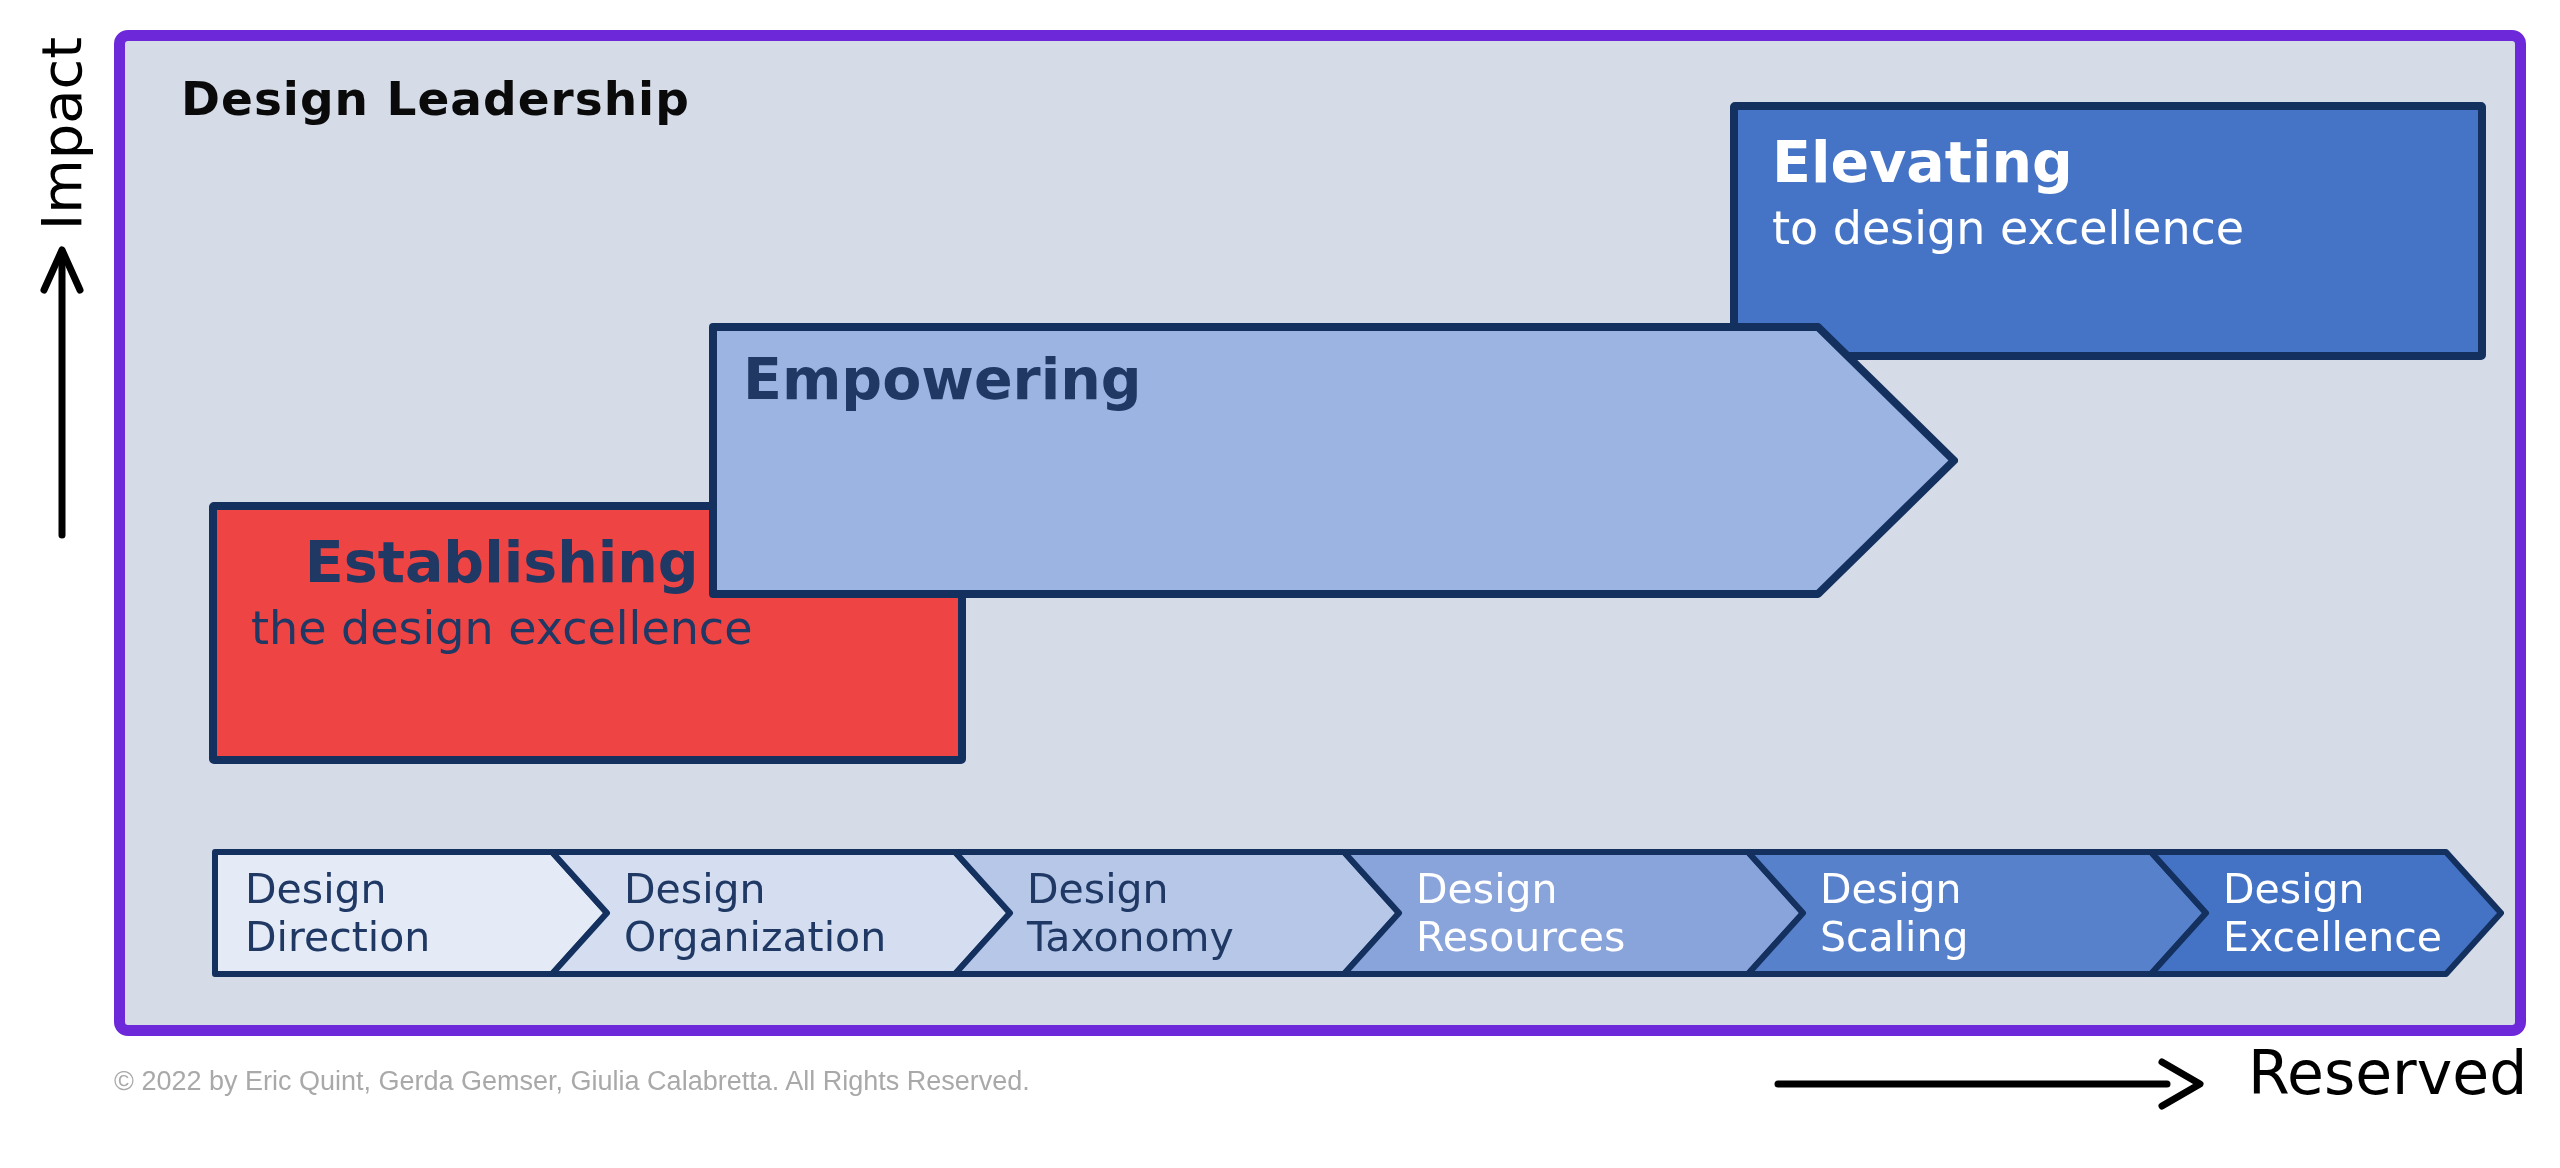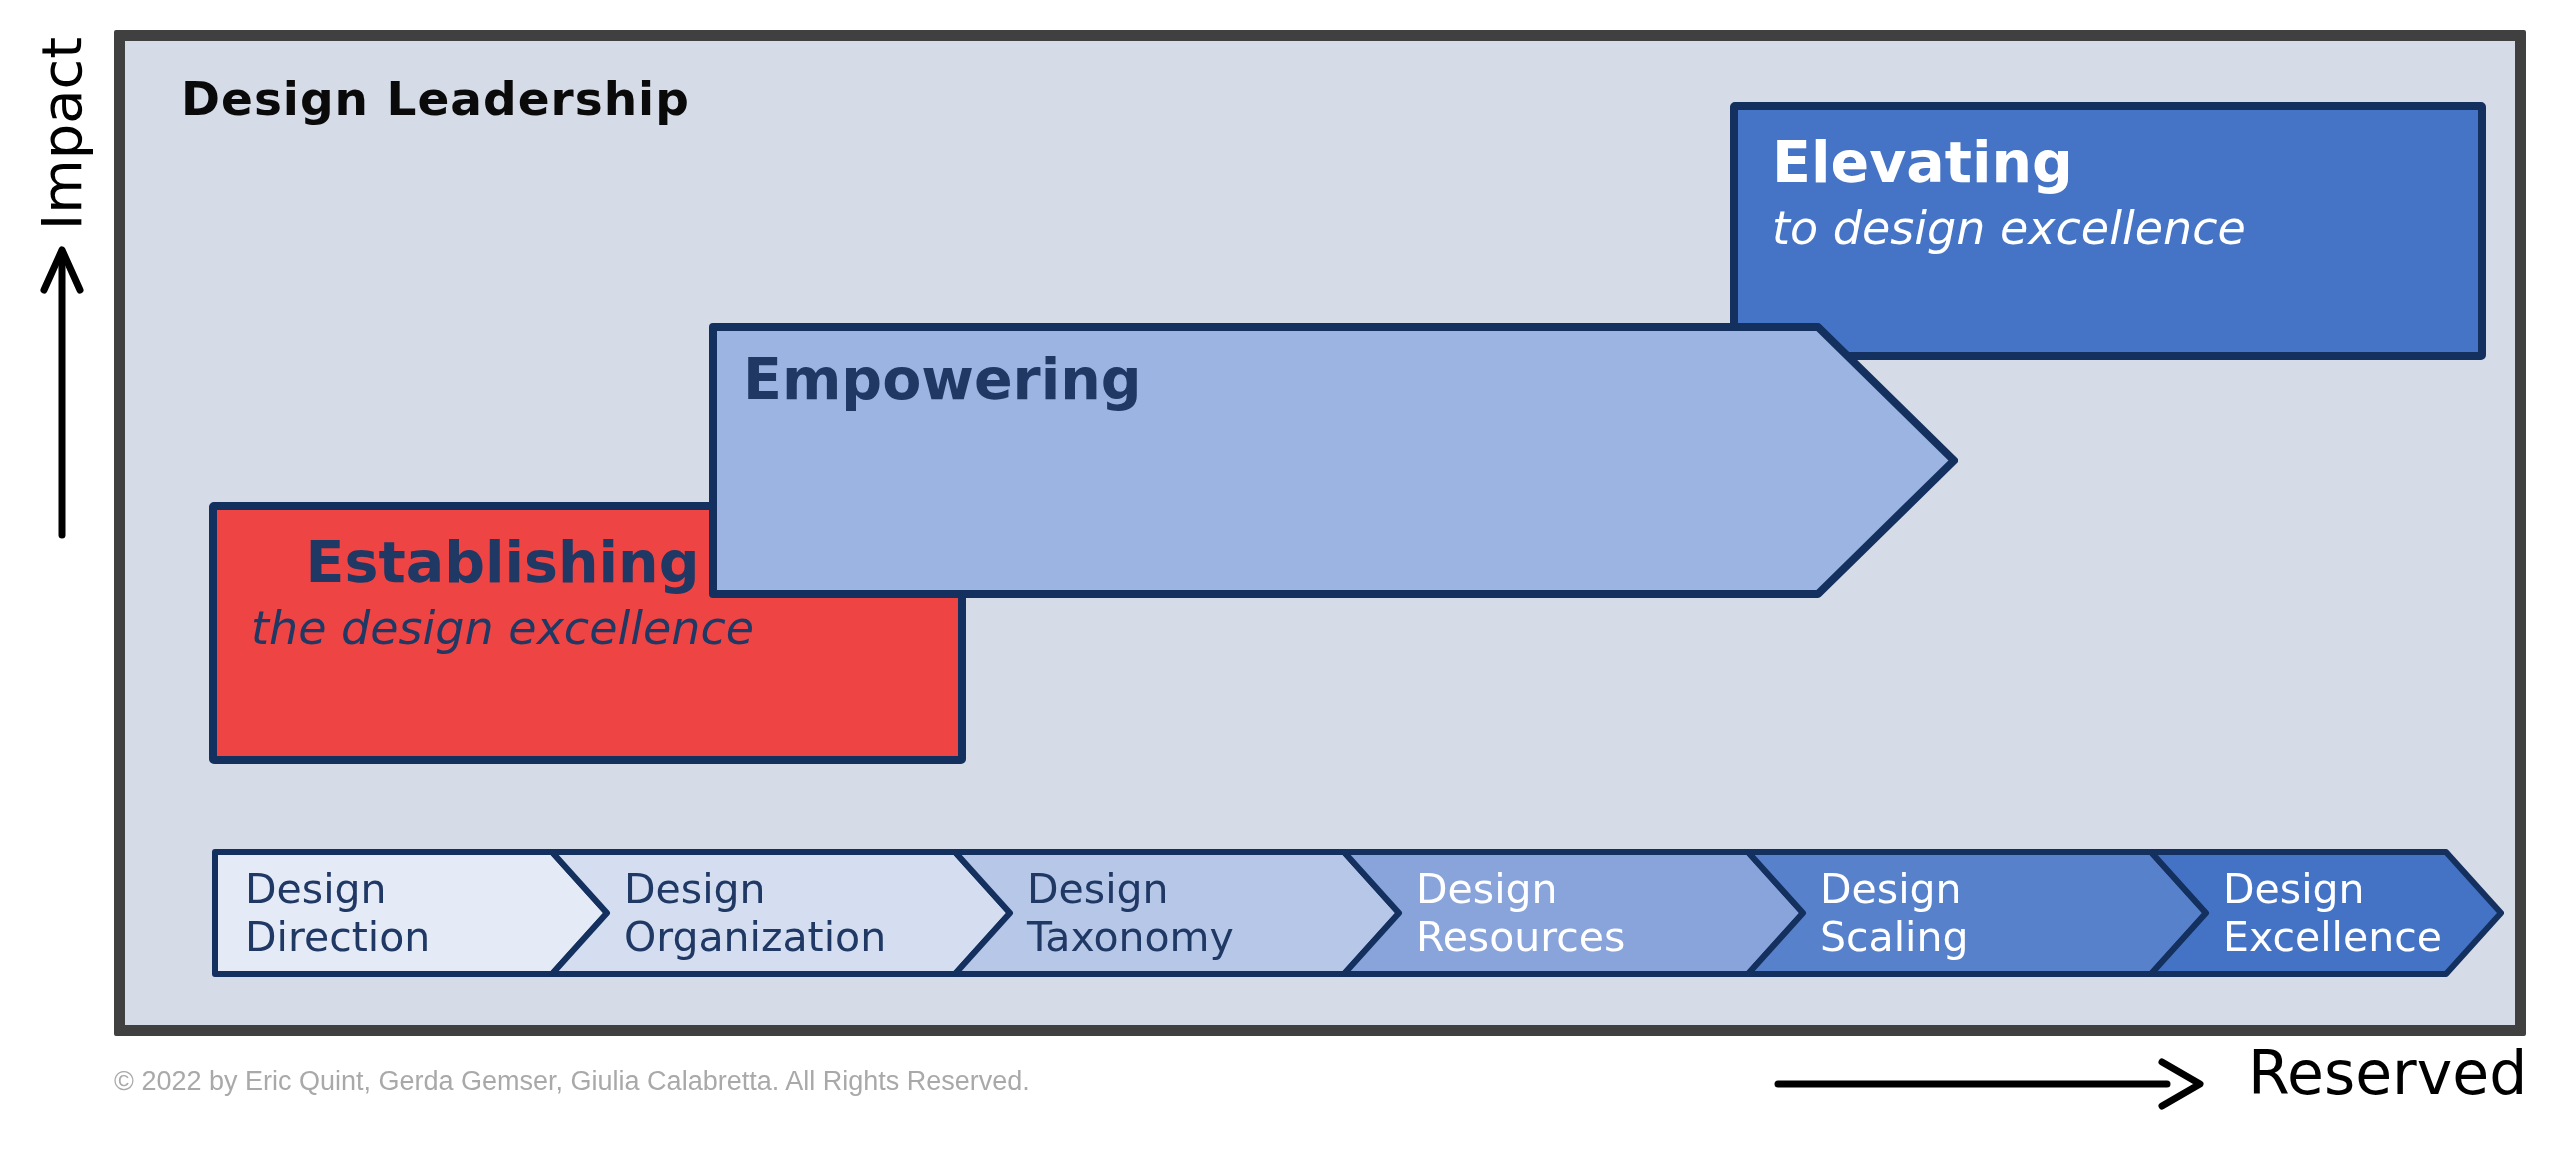--- a/index.html
+++ b/index.html
@@ -5,36 +5,36 @@
   html,body{margin:0;padding:0;}
   body{
     width:2560px;height:1168px;position:relative;overflow:hidden;
     background:#ffffff;
     font-family:"DejaVu Sans",sans-serif;
   }
   
   .panel{
     position:absolute;left:114px;top:30px;width:2412px;height:1006px;
     box-sizing:border-box;background:#D5DBE7;
-    border:11px solid #404040;border-radius:2px;
+    border:11px solid #6d28d9;border-radius:14px;
   }
   .page-title{
     position:absolute;left:56px;top:30px;
     font-size:47px;font-weight:700;color:#0A0A0A;letter-spacing:1px;
     white-space:nowrap;
   }
   
   .phase-box{position:absolute;box-sizing:border-box;border:8px solid #13305F;border-radius:5px;}
   .phase-establishing{left:84px;top:461px;width:757px;height:262px;z-index:1;}
   .phase-elevating{left:1605px;top:61px;width:756px;height:258px;z-index:1;}
   .phase-empowering{left:584px;top:262px;width:1249px;height:275px;z-index:2;margin-top:20px;}
   .phase-empowering svg{display:block;}
   .phase-text{position:absolute;left:34px;top:18px;white-space:nowrap;}
   .phase-heading{font-size:57px;font-weight:700;line-height:1.2;}
-  .phase-subheading{font-size:46px;font-weight:400;line-height:1.25;margin-top:4px;font-style:italic;}
+  .phase-subheading{font-size:46px;font-weight:400;line-height:1.25;margin-top:4px;}
   
   .chevron-strip{position:absolute;left:87px;top:808px;}
   .chevron-strip text{font-family:"DejaVu Sans",sans-serif;font-size:41px;font-weight:500;}
   
   .impact-wrap{
     position:absolute;left:14px;top:28px;width:96px;height:210px;
     display:flex;align-items:center;justify-content:center;
   }
   .impact-wrap span{
     transform:rotate(-90deg);white-space:nowrap;

